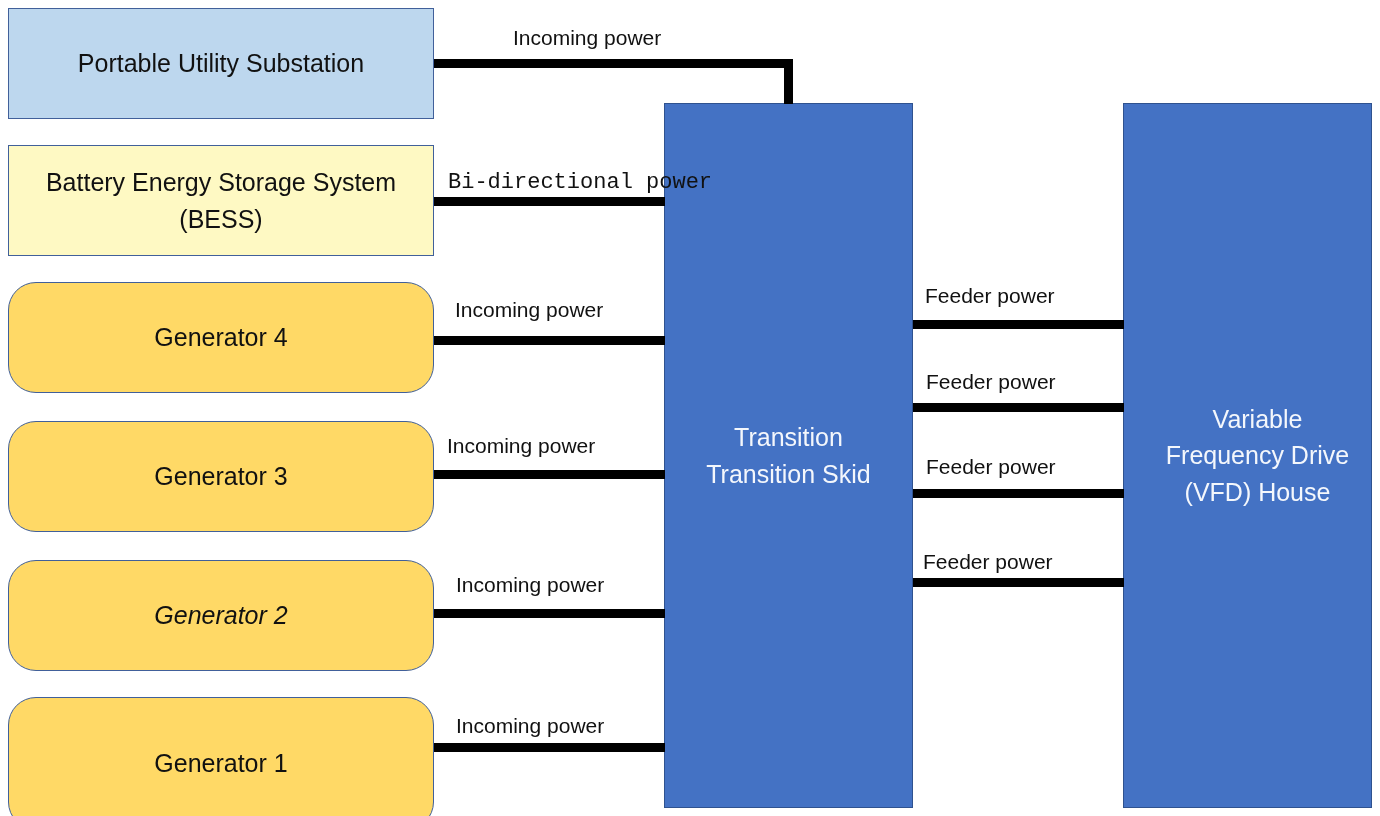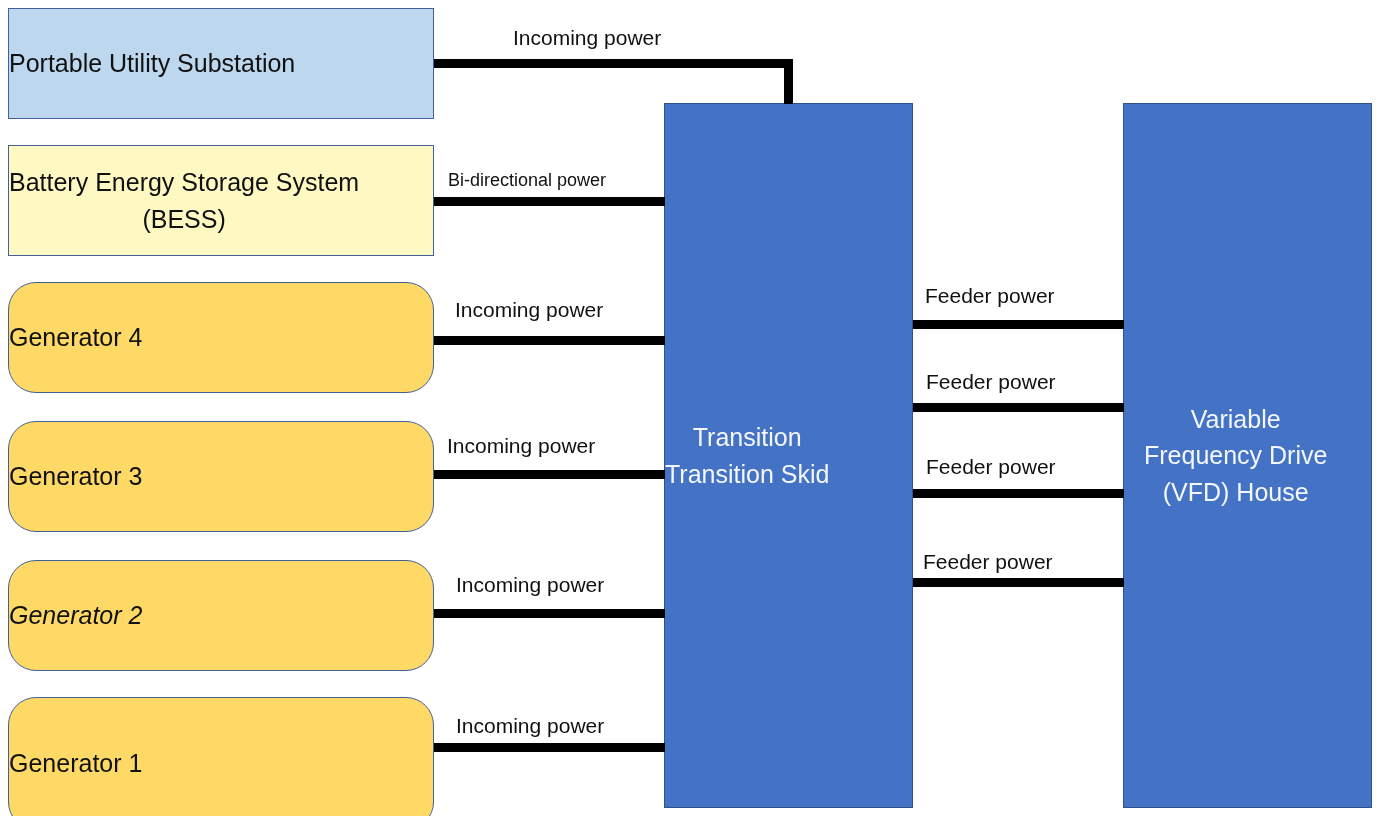--- a/index.html
+++ b/index.html
@@ -1,24 +1,24 @@
 <!DOCTYPE html>
 <html><head>
 <meta charset="utf-8">
 <style>
   html, body { margin:0; padding:0; background:#ffffff; }
   body { width:1380px; height:816px; position:relative; overflow:hidden; font-family:"Liberation Sans", sans-serif; }
-  .box { position:absolute; box-sizing:border-box; border:1.5px solid #41609a; display:flex; align-items:center; justify-content:flex-start; text-align:center; font-size:25px; line-height:1.45; color:#111; }
+  .box { position:absolute; box-sizing:border-box; border:1.5px solid #41609a; display:flex; align-items:center; justify-content:center; text-align:center; font-size:25px; line-height:1.45; color:#111; }
   .blue-light { background:#bdd7ee; }
   .green { background:#fef9c3; }
   .yellow { background:#ffd966;border-radius:28px; }
   .dark { background:#4472c4; color:#f4f7fc; border-color:#2f528f; }
   .line { position:absolute; background:#000; }
   .lbl { position:absolute; font-size:21px; color:#111; white-space:nowrap; }
-  .lbl.small { font-size:18px; }
+  .lbl.small { font-size:22px;font-family:Liberation Mono, monospace; }
 </style>
 </head>
 <body>
 
 <div class="box blue-light" style="left:8px;top:8px;width:426px;height:111px;">
   <span>Portable Utility Substation</span>
 </div>
 <div class="box green" style="left:8px;top:145px;width:426px;height:111px;">
   <span><span>Battery Energy Storage System</span><br><span>(BESS)</span></span>
 </div>

